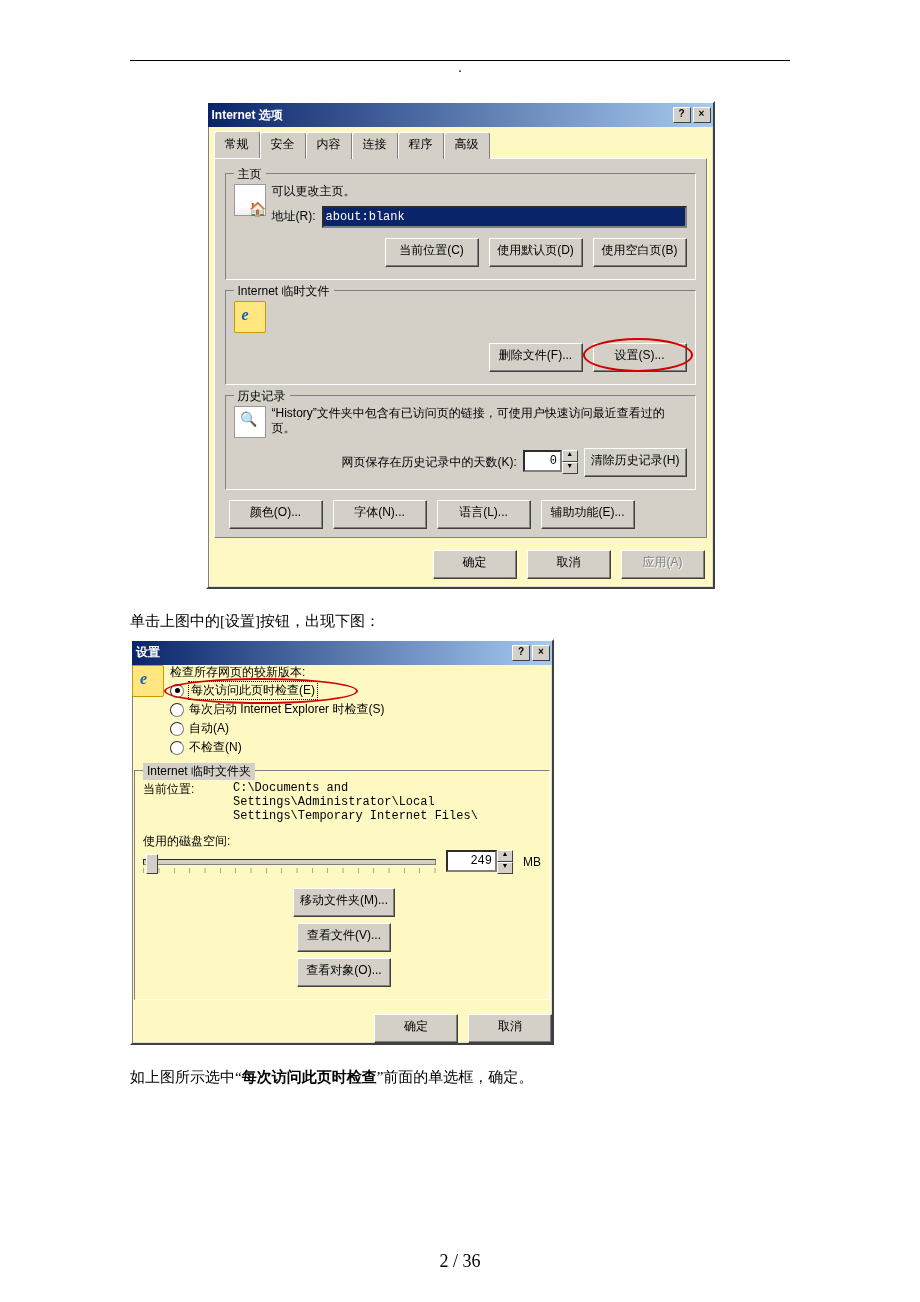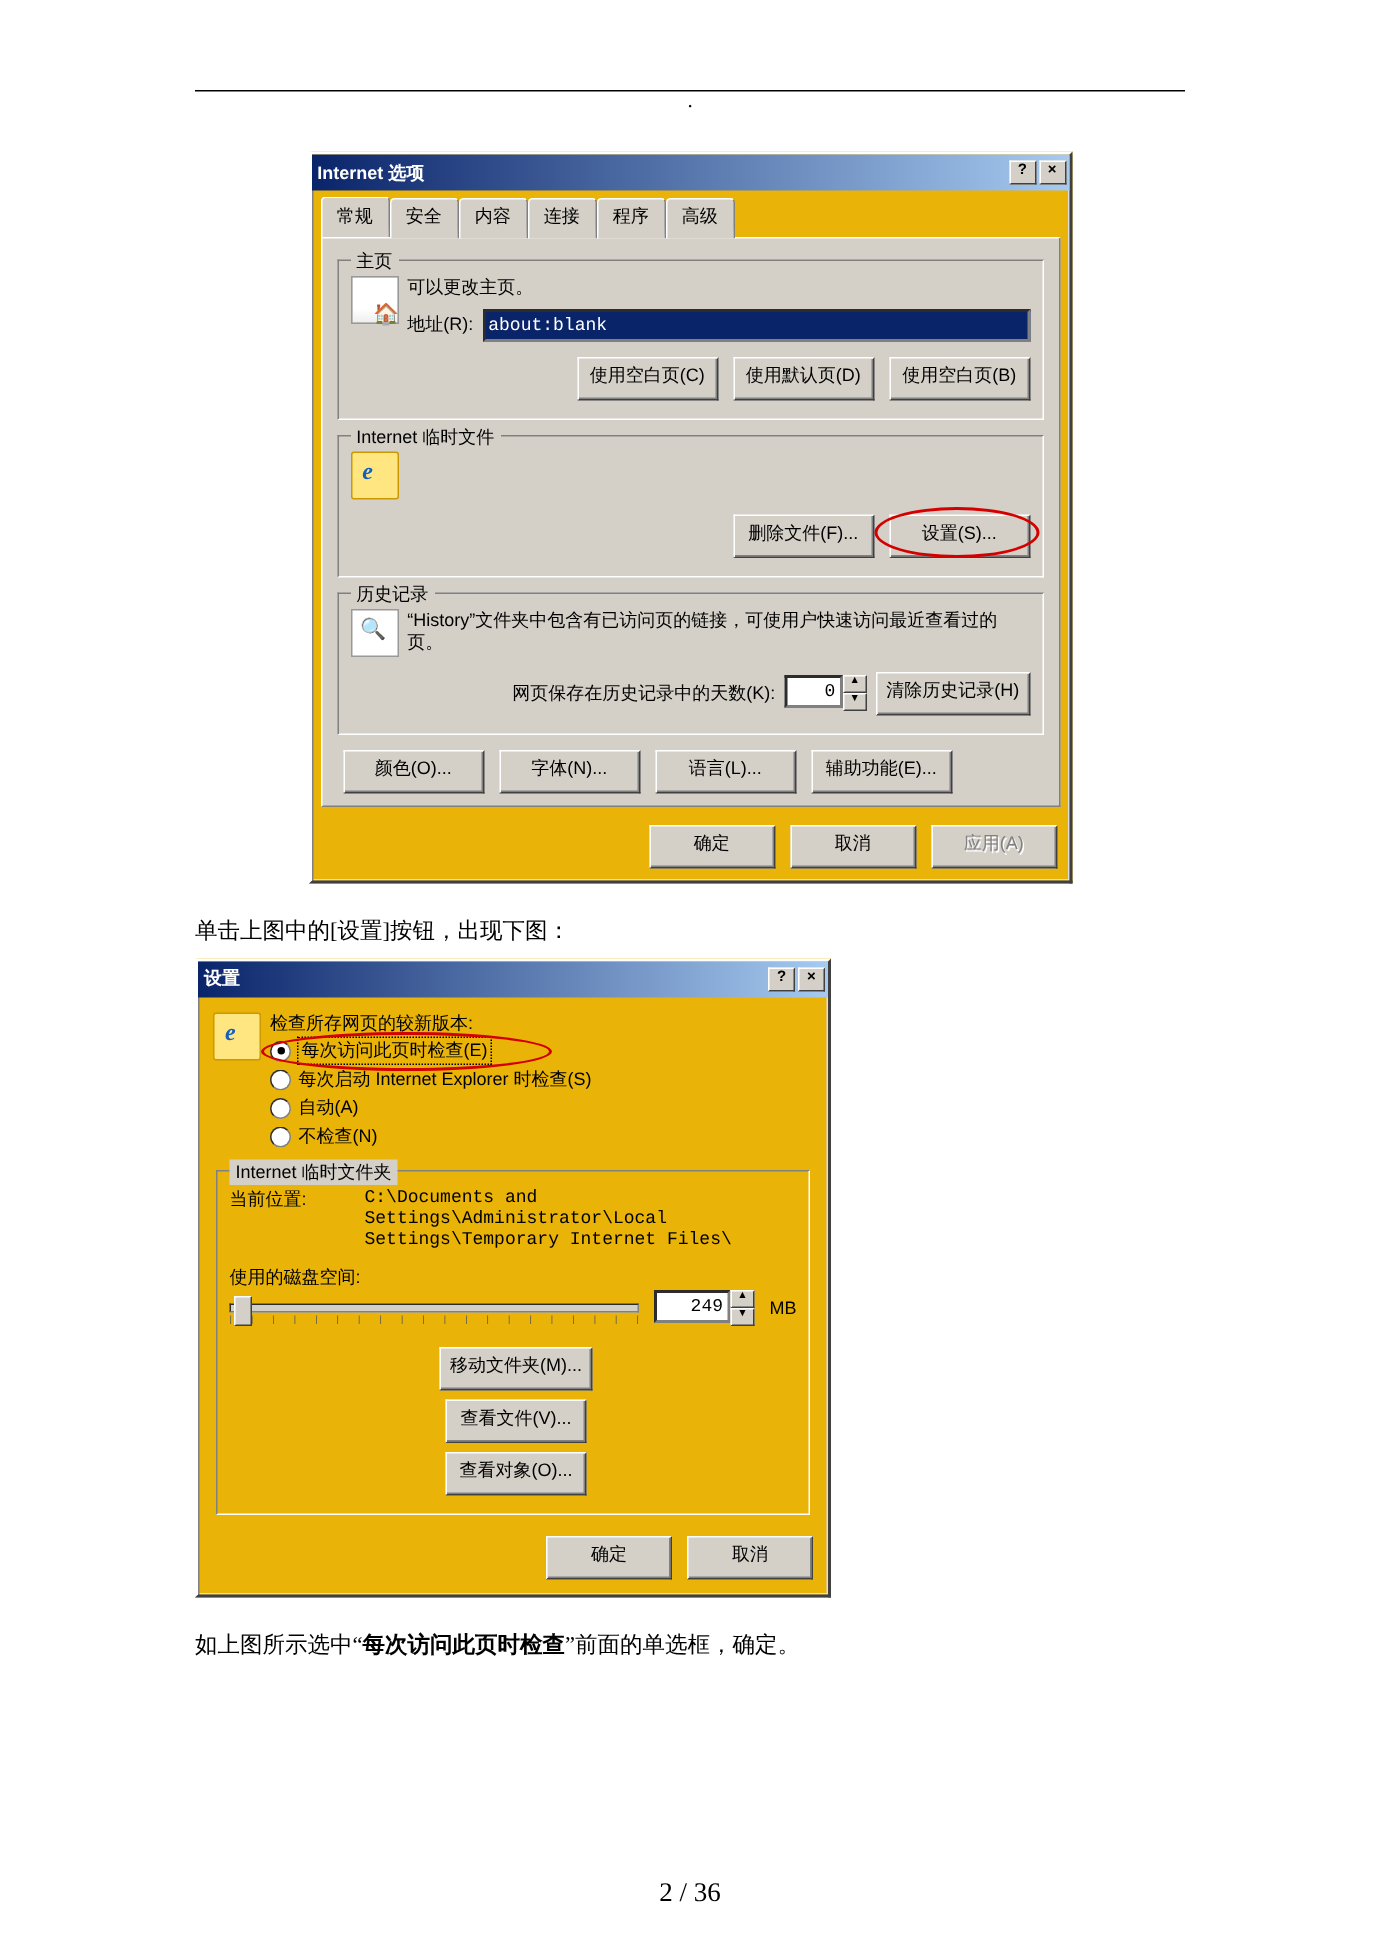--- a/index.html
+++ b/index.html
@@ -27,21 +27,21 @@
     position: absolute;
     top: 60px;
     left: 50%;
     transform: translateX(-50%);
     font-size: 14px;
     color: #000;
   }
 
   
   .win-dialog {
-    background: #eab308;
+    background: #fef9c3;
     border: 2px solid #fff;
     border-right-color: #404040;
     border-bottom-color: #404040;
     box-shadow: 1px 1px 0 #808080 inset,
                 -1px -1px 0 #dfdfdf inset;
     font-family: Tahoma, "Microsoft Sans Serif", sans-serif;
     font-size: 12px;
     position: relative;
     margin: 0 auto 20px auto;
   }
@@ -367,21 +367,21 @@
           <span class="icon32 icon-sheet"></span>
           <div style="flex:1;">
             <div class="desc">可以更改主页。</div>
             <div class="row" style="margin-top:6px;">
               <span>地址(R):</span>
               <div class="textbox selected" style="flex:1;">about:blank</div>
             </div>
           </div>
         </div>
         <div class="row right btn-row" style="margin-top:10px;">
-          <div class="winbtn">使用空白页(C)</div>
+          <div class="winbtn">当前位置(C)</div>
           <div class="winbtn">使用默认页(D)</div>
           <div class="winbtn">使用空白页(B)</div>
         </div>
       </div>
 
       <div class="groupbox" style="position:relative;">
         <span class="legend">Internet 临时文件</span>
         <div class="row" style="align-items:flex-start;">
           <span class="icon32 icon-ie"></span>
         </div>
@@ -429,21 +429,21 @@
 
   <p class="plain-text">单击上图中的[设置]按钮，出现下图：</p>
 
   <div class="win-dialog" style="width:420px; margin-left:0;">
     <div class="titlebar">
       <span class="title">设置</span>
       <div class="tbtn">?</div>
       <div class="tbtn">×</div>
     </div>
 
-    <div style="padding:10px;">
+    <div style="">
       <div class="row" style="align-items:flex-start; position:relative;">
         <span class="icon32 icon-ie"></span>
         <div style="flex:1; position:relative;">
           <div class="desc">检查所存网页的较新版本:</div>
 
           <div class="radio-row" style="position:relative;">
             <span class="radio">
                 <span class="dot"></span>
               </span>
             <span class="focus-rect">每次访问此页时检查(E)</span>

